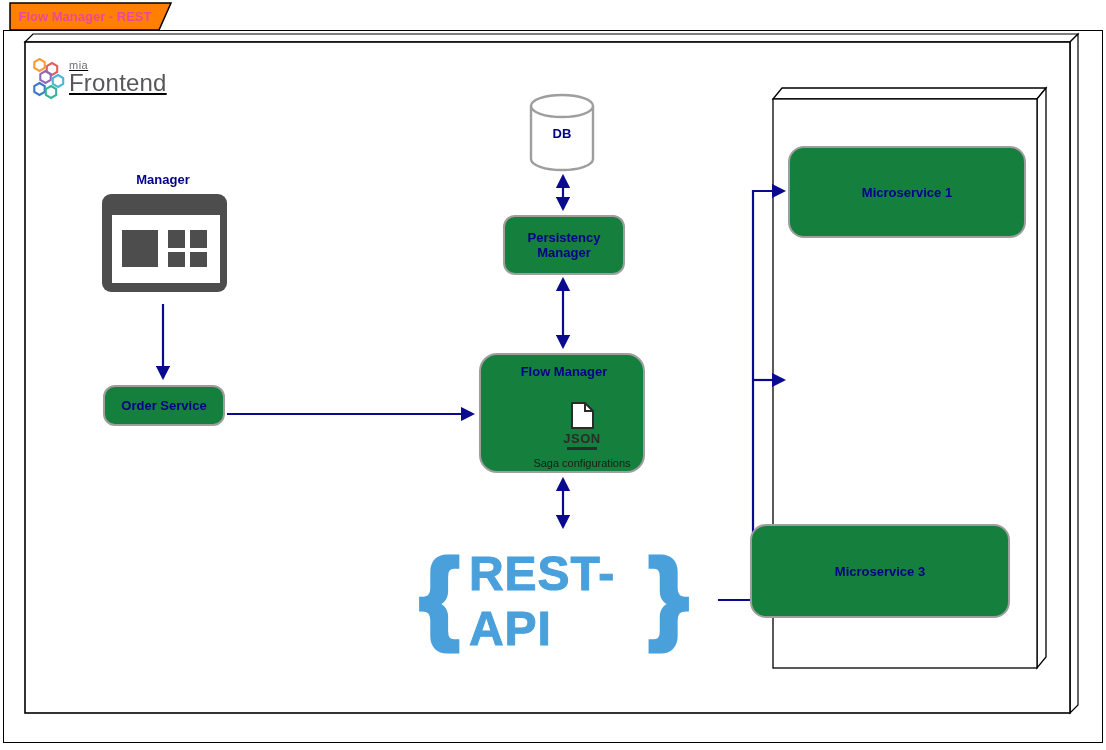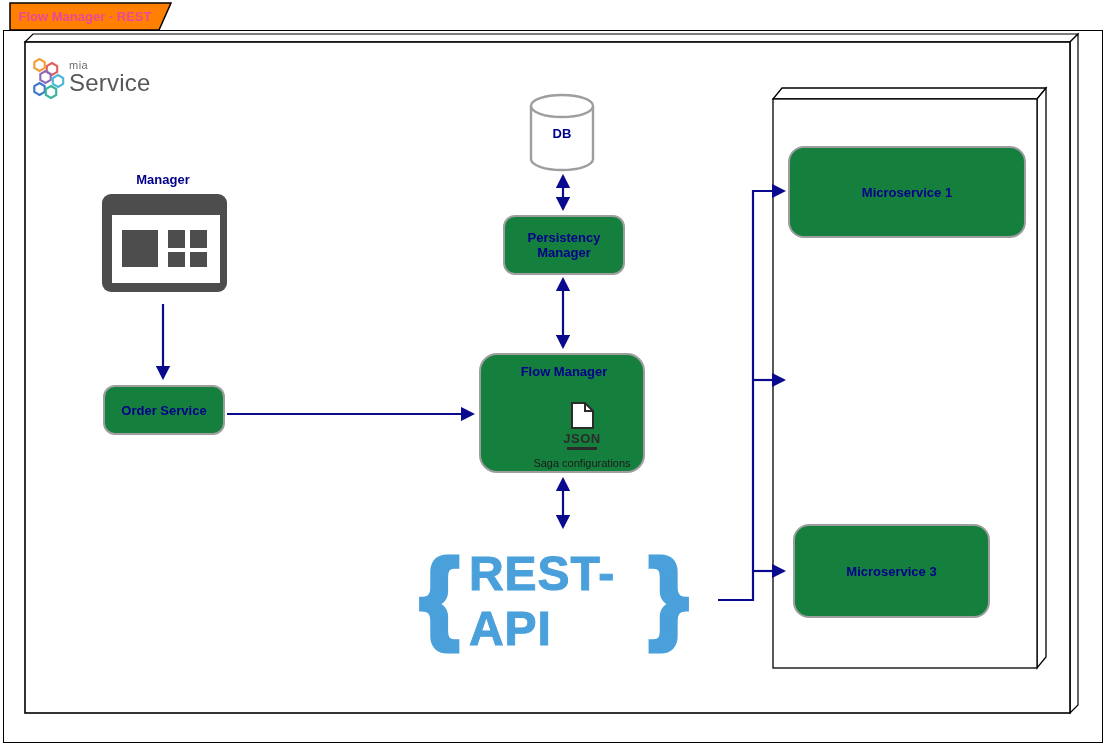--- a/index.html
+++ b/index.html
@@ -7,41 +7,41 @@
           font-family:"Liberation Sans",sans-serif;overflow:hidden;}
   .abs{position:absolute;}
   #outer-border{left:3px;top:30px;width:1098px;height:711px;border:1px solid #000;}
   #shape-layer{left:0;top:0;width:1106px;height:750px;pointer-events:none;}
   .node-label{font-size:13px;font-weight:bold;color:#00008B;text-align:center;}
   .node-box{background:#15803d;border:2px solid #9E9E9E;display:flex;align-items:center;
             justify-content:center;box-sizing:border-box;}
   #tab-label{left:10px;top:3px;width:150px;height:27px;display:flex;align-items:center;
              justify-content:center;font-size:13px;font-weight:bold;color:#ec4899;}
   
-  #logo{left:33px;top:58px;width:150px;height:46px;display:flex;align-items:flex-start;}
+  #logo{left:33px;top:58px;width:150px;height:46px;display:flex;align-items:flex-start;text-decoration:underline;}
   #logo-texts{margin-left:4px;display:flex;flex-direction:column;}
   #logo-mia{font-size:11px;color:#6B6D70;line-height:10px;margin-top:2px;letter-spacing:.5px;}
   #logo-platform{font-size:24px;color:#56585B;line-height:25px;letter-spacing:.2px;}
   
   #frontend-label{left:100px;top:172px;width:126px;}
   #frontend-icon{left:102px;top:194px;width:125px;height:98px;background:#4D4D4D;border-radius:9px;}
   #frontend-screen{left:10px;top:21px;width:108px;height:68px;background:#fff;}
   .fe-block{position:absolute;background:#4D4D4D;}
   
-  #order-service{left:103px;top:385px;width:122px;height:50px;border-radius:12px;}
+  #order-service{left:103px;top:385px;width:122px;height:41px;border-radius:12px;}
   #persistency-manager{left:503px;top:215px;width:122px;height:60px;border-radius:12px;padding:0 8px;}
   #flow-manager{left:479px;top:353px;width:166px;height:120px;border-radius:18px;}
   #flow-manager-title{left:0;top:9px;width:166px;}
   #saga-block{right:6px;bottom:2px;width:110px;text-align:center;}
   #saga-caption{font-size:11px;color:#1a1a1a;line-height:12px;margin-top:1px;}
   #db-node{left:529px;top:93px;width:66px;height:80px;}
   .ms-box{border-radius:16px;}
   #ms-1{left:788px;top:146px;width:238px;height:92px;}
   #ms-2{left:789px;top:333px;width:242px;height:94px;}
-  #ms-3{left:793px;top:524px;width:197px;height:94px;}
+  #ms-3{left:750px;top:524px;width:260px;height:94px;}
   
   #rest-api{left:420px;top:540px;width:268px;height:122px;display:flex;align-items:center;
             justify-content:center;color:#4AA0DA;}
   .brace{font-size:100px;font-weight:bold;line-height:100px;-webkit-text-stroke:5px #4AA0DA;
          transform:translateY(-6px);}
   #rest-api-text{font-size:48px;font-weight:bold;letter-spacing:1px;margin:0 10px;
                  -webkit-text-stroke:1px #4AA0DA;}
 </style>
 </head>
 <body>
@@ -91,21 +91,21 @@
         <polygon stroke="#F59C36" points="6.5,1 11.7,4 11.7,10 6.5,13 1.3,10 1.3,4"></polygon>
         <polygon stroke="#E25F5F" points="19,5 24.2,8 24.2,14 19,17 13.8,14 13.8,8"></polygon>
         <polygon stroke="#9068B8" points="12.5,13 17.7,16 17.7,22 12.5,25 7.3,22 7.3,16"></polygon>
         <polygon stroke="#49B8D8" points="25,17 30.2,20 30.2,26 25,29 19.8,26 19.8,20"></polygon>
         <polygon stroke="#3C78C8" points="6.5,25 11.7,28 11.7,34 6.5,37 1.3,34 1.3,28"></polygon>
         <polygon stroke="#35B39B" points="18,28 23.2,31 23.2,37 18,40 12.8,37 12.8,31"></polygon>
       </g>
     </svg>
     <div id="logo-texts">
       <span id="logo-mia">mia</span>
-      <span id="logo-platform">Service</span>
+      <span id="logo-platform">Frontend</span>
     </div>
   </div>
 
   <div id="frontend-label" class="abs node-label">Manager</div>
   <div id="frontend-icon" class="abs">
     <div id="frontend-screen" class="abs">
       <div class="fe-block" style="left:10px;top:15px;width:36px;height:37px;"></div>
       <div class="fe-block" style="left:56px;top:15px;width:17px;height:18px;"></div>
       <div class="fe-block" style="left:78px;top:15px;width:17px;height:18px;"></div>
       <div class="fe-block" style="left:56px;top:37px;width:17px;height:15px;"></div>

